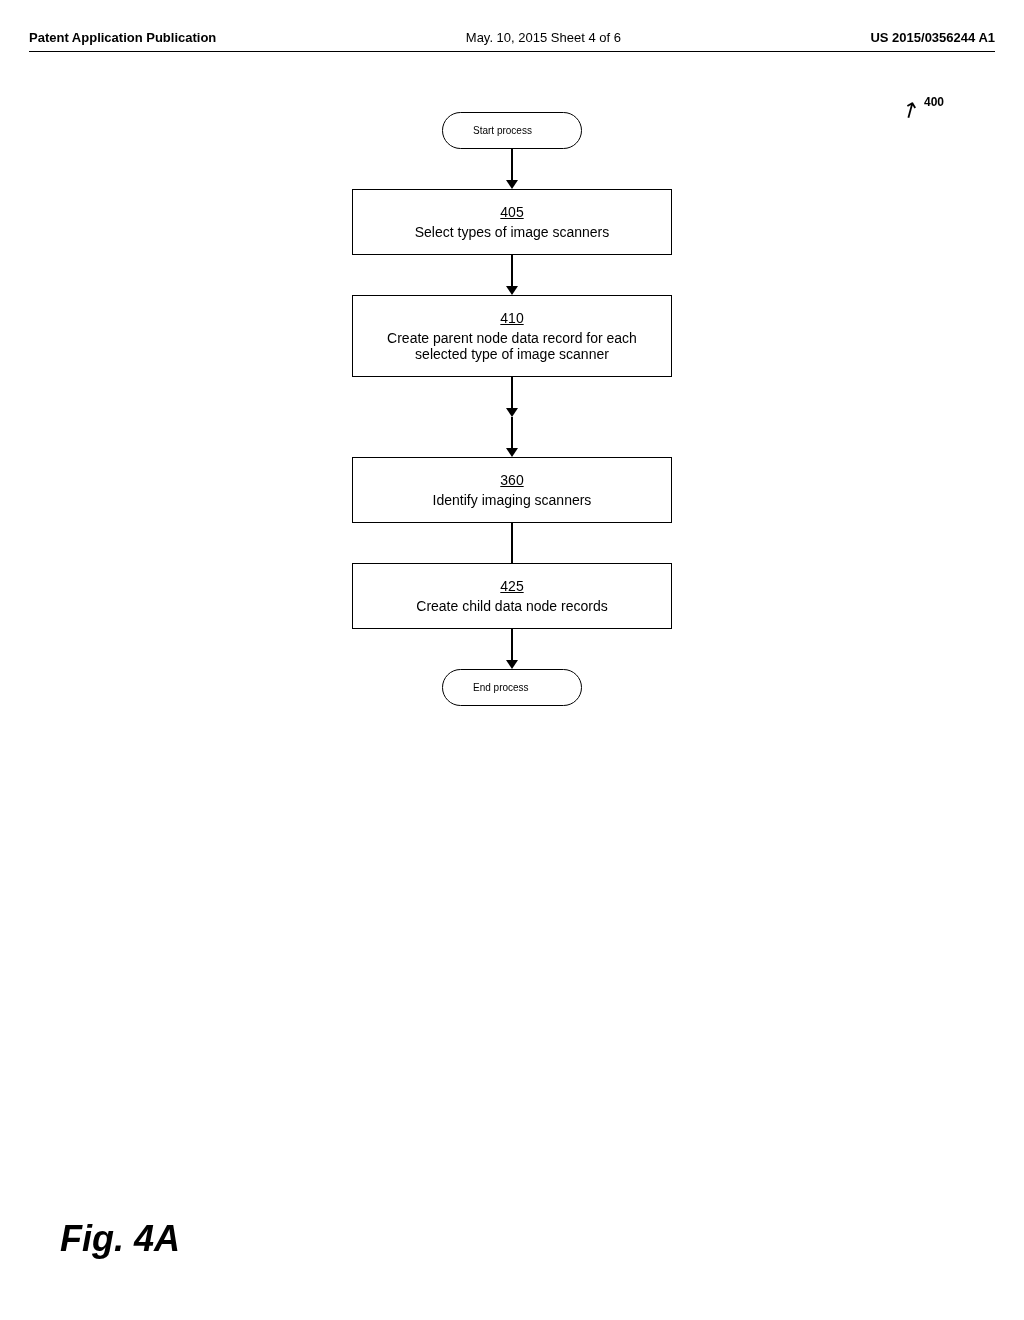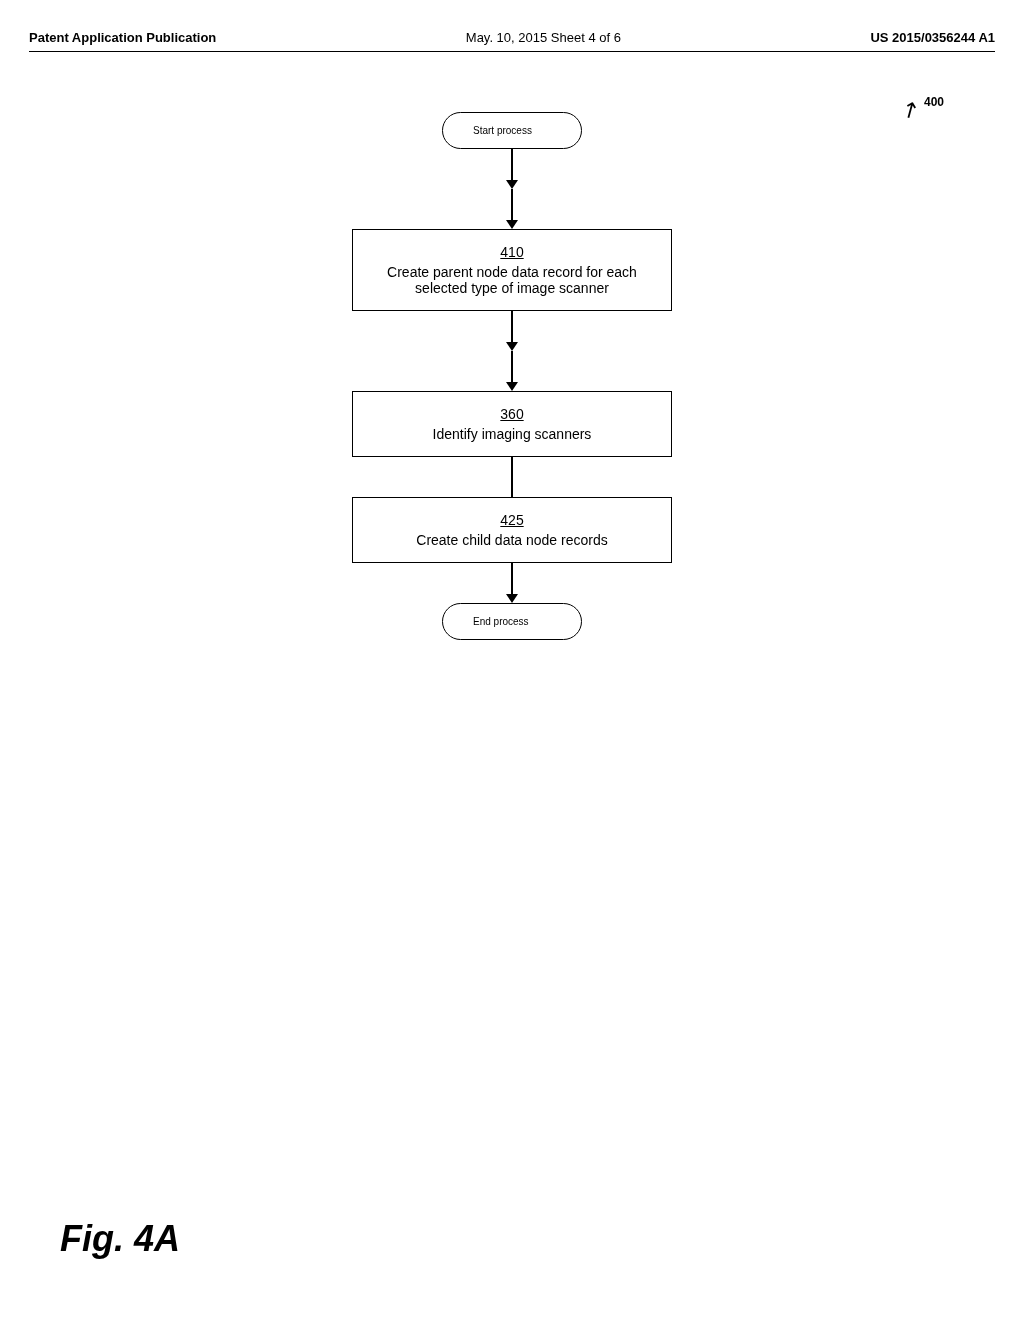--- a/index.html
+++ b/index.html
@@ -147,20 +147,24 @@
 
     <div class="oval">
       <span>Start process</span>
     </div>
 
     <div class="arrow">
       <div class="arrow-line"></div>
       <div class="arrow-head"></div>
     </div>
 
+    <div class="rect">
+      <span class="step-num">405</span>
+      <span>Select types of image scanners</span>
+    </div>
 
     <div class="arrow">
       <div class="arrow-line"></div>
       <div class="arrow-head"></div>
     </div>
 
     <div class="rect">
       <span class="step-num">410</span>
       <span>Create parent node data record for each selected type of image scanner</span>
     </div>

